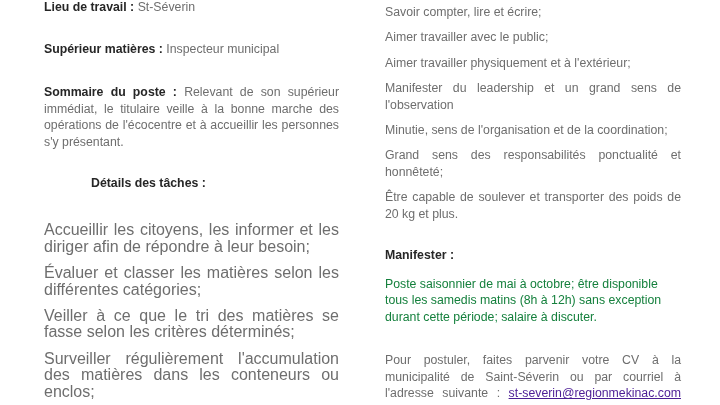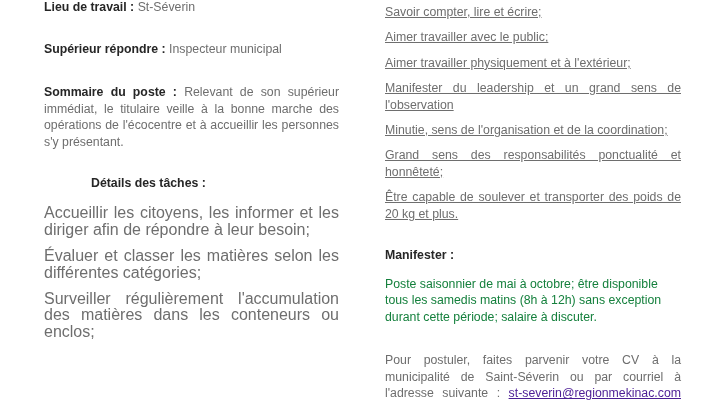--- a/index.html
+++ b/index.html
@@ -49,21 +49,21 @@
     font-size: 12.3px;
     line-height: 16.6px;
     text-align: justify;
     color: #6e6e6e;
   }
   .para .label {
     font-weight: bold;
     color: #262626;
   }
   .heading {
-    margin: 0 0 14px 0;
+    margin: 0 0 31px 0;
     font-size: 12.3px;
     line-height: 15px;
     font-weight: bold;
     color: #262626;
     padding-left: 47px;
   }
   .tasklist {
     list-style: none;
     margin: 0;
     padding: 0;
@@ -82,21 +82,20 @@
     list-style: none;
     margin: 0 0 26px 0;
     padding: 0;
   }
   .qualist li {
     font-size: 12.3px;
     line-height: 16.4px;
     text-align: justify;
     color: #6e6e6e;
     margin-bottom: 9px;
-    text-decoration: underline;
   }
   .qualist li:last-child {
     margin-bottom: 0;
   }
   .cond-head {
     margin: 0 0 13px 0;
     font-size: 12.3px;
     line-height: 15px;
     font-weight: bold;
     color: #262626;
@@ -130,32 +129,33 @@
 <div class="page">
 
   <div class="col col-left">
 
 
     <p class="field">
       <span class="label">Lieu de travail</span><span class="label"> : </span><span>St-Séverin</span>
     </p>
 
     <p class="field">
-      <span class="label">Supérieur répondre</span><span class="label"> : </span><span>Inspecteur municipal</span>
+      <span class="label">Supérieur matières</span><span class="label"> : </span><span>Inspecteur municipal</span>
     </p>
 
     <p class="para">
       <span class="label">Sommaire du poste</span><span class="label"> : </span><span>Relevant de son supérieur immédiat, le titulaire veille à la bonne marche des opérations de l'écocentre et à accueillir les personnes s'y présentant.</span>
     </p>
 
     <p class="heading">Détails des tâches :</p>
 
     <ul class="tasklist">
       <li>Accueillir les citoyens, les informer et les diriger afin de répondre à leur besoin;</li>
       <li>Évaluer et classer les matières selon les différentes catégories;</li>
+      <li>Veiller à ce que le tri des matières se fasse selon les critères déterminés;</li>
       <li>Surveiller régulièrement l'accumulation des matières dans les conteneurs ou enclos;</li>
 
     </ul>
 
   </div>
 
   <div class="col col-right">
 
     <div class="spacer-top"></div>
 

